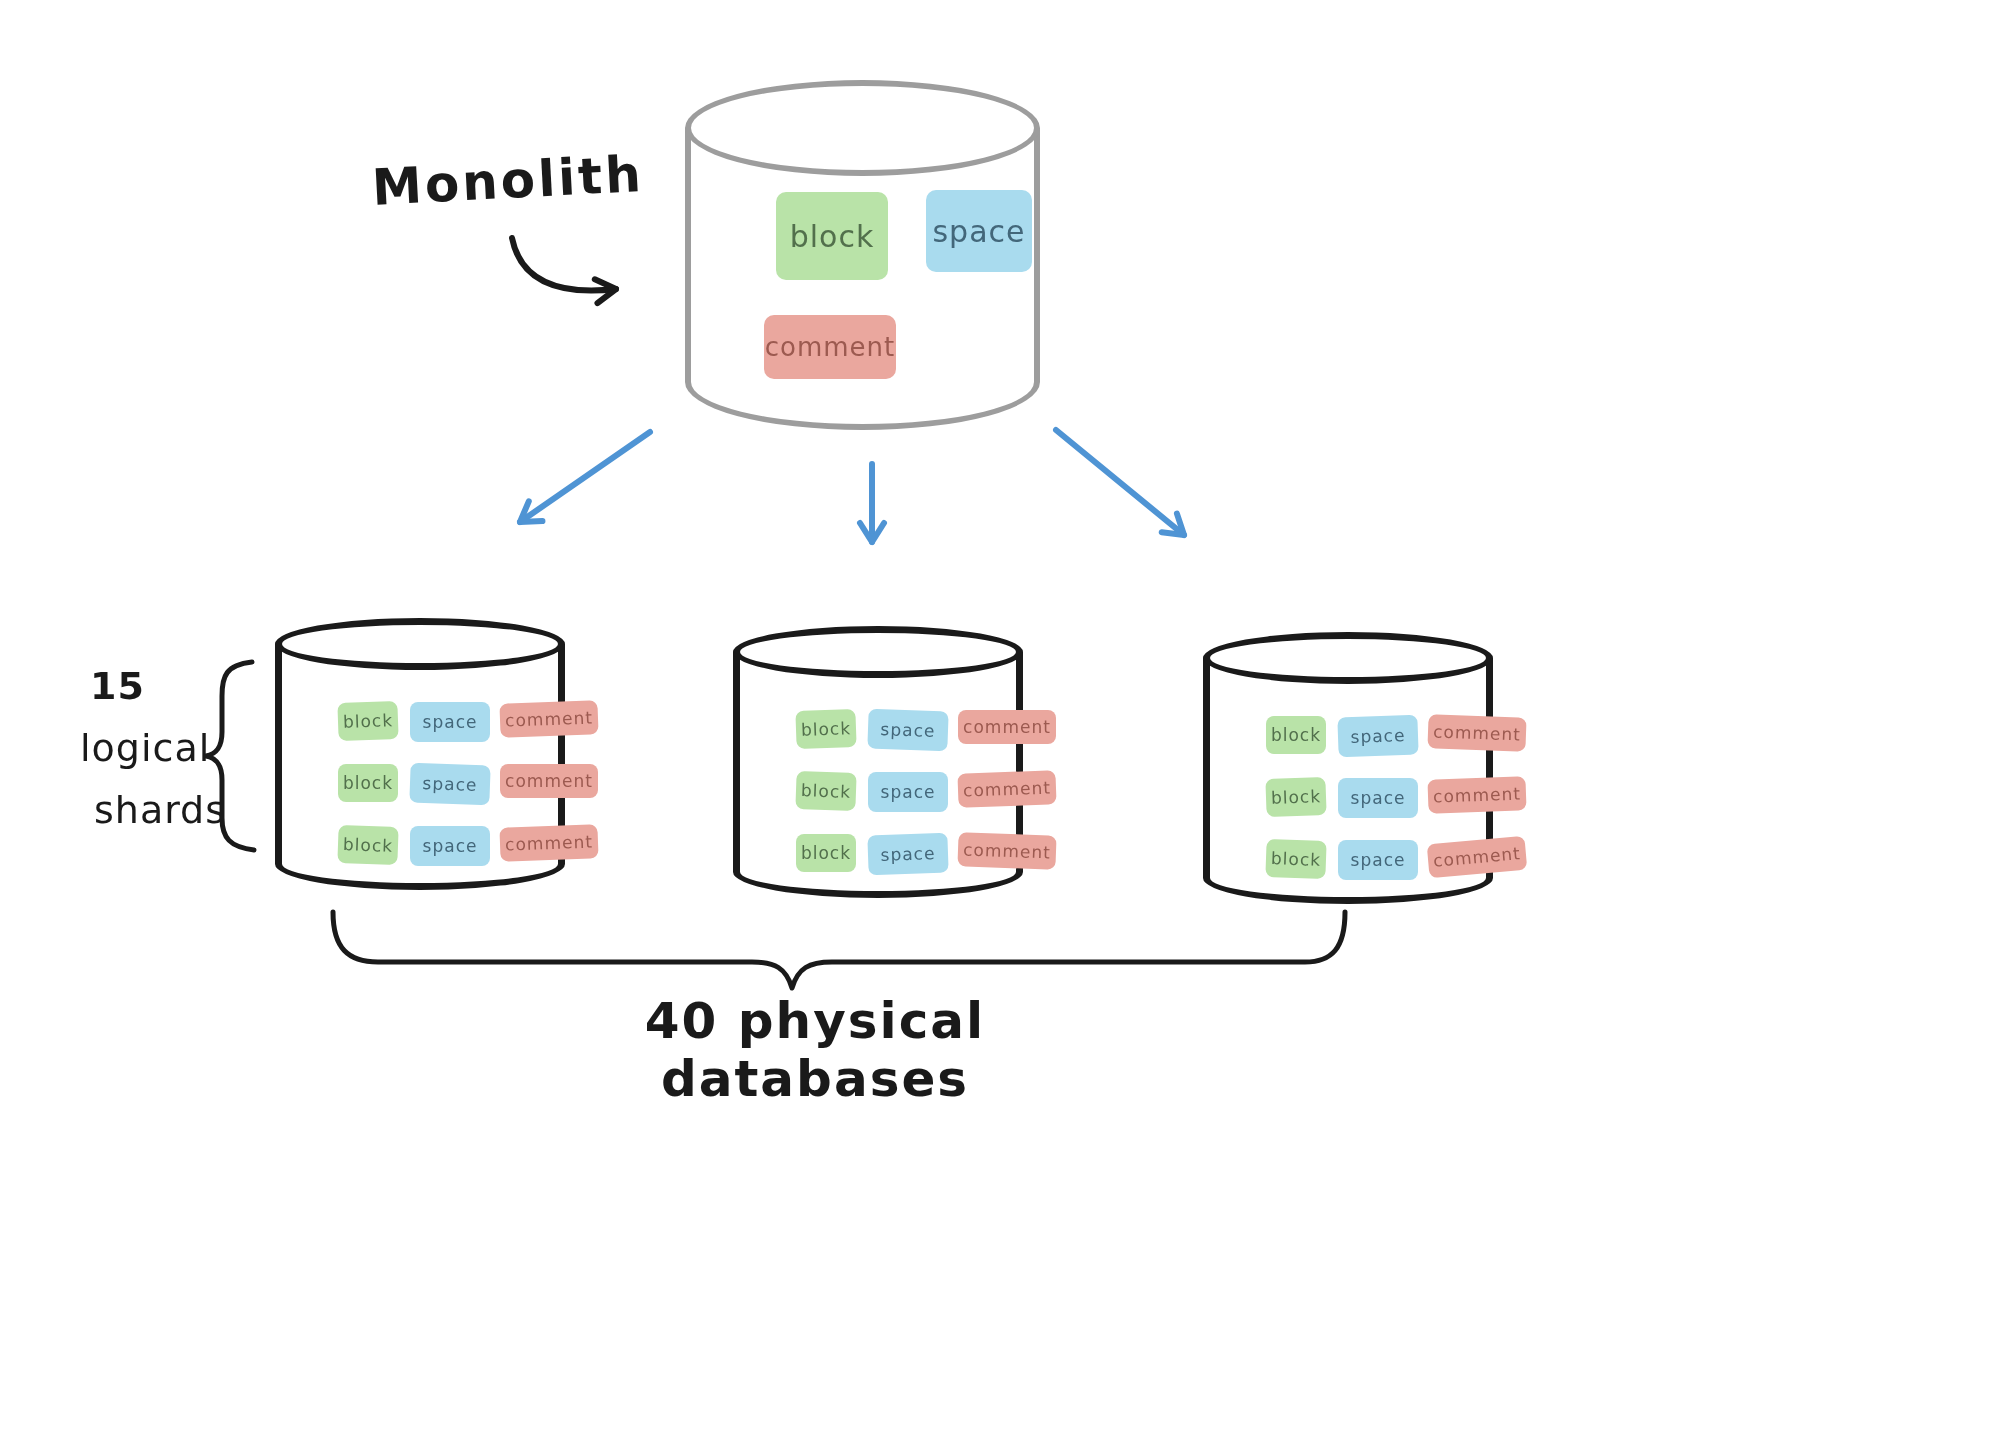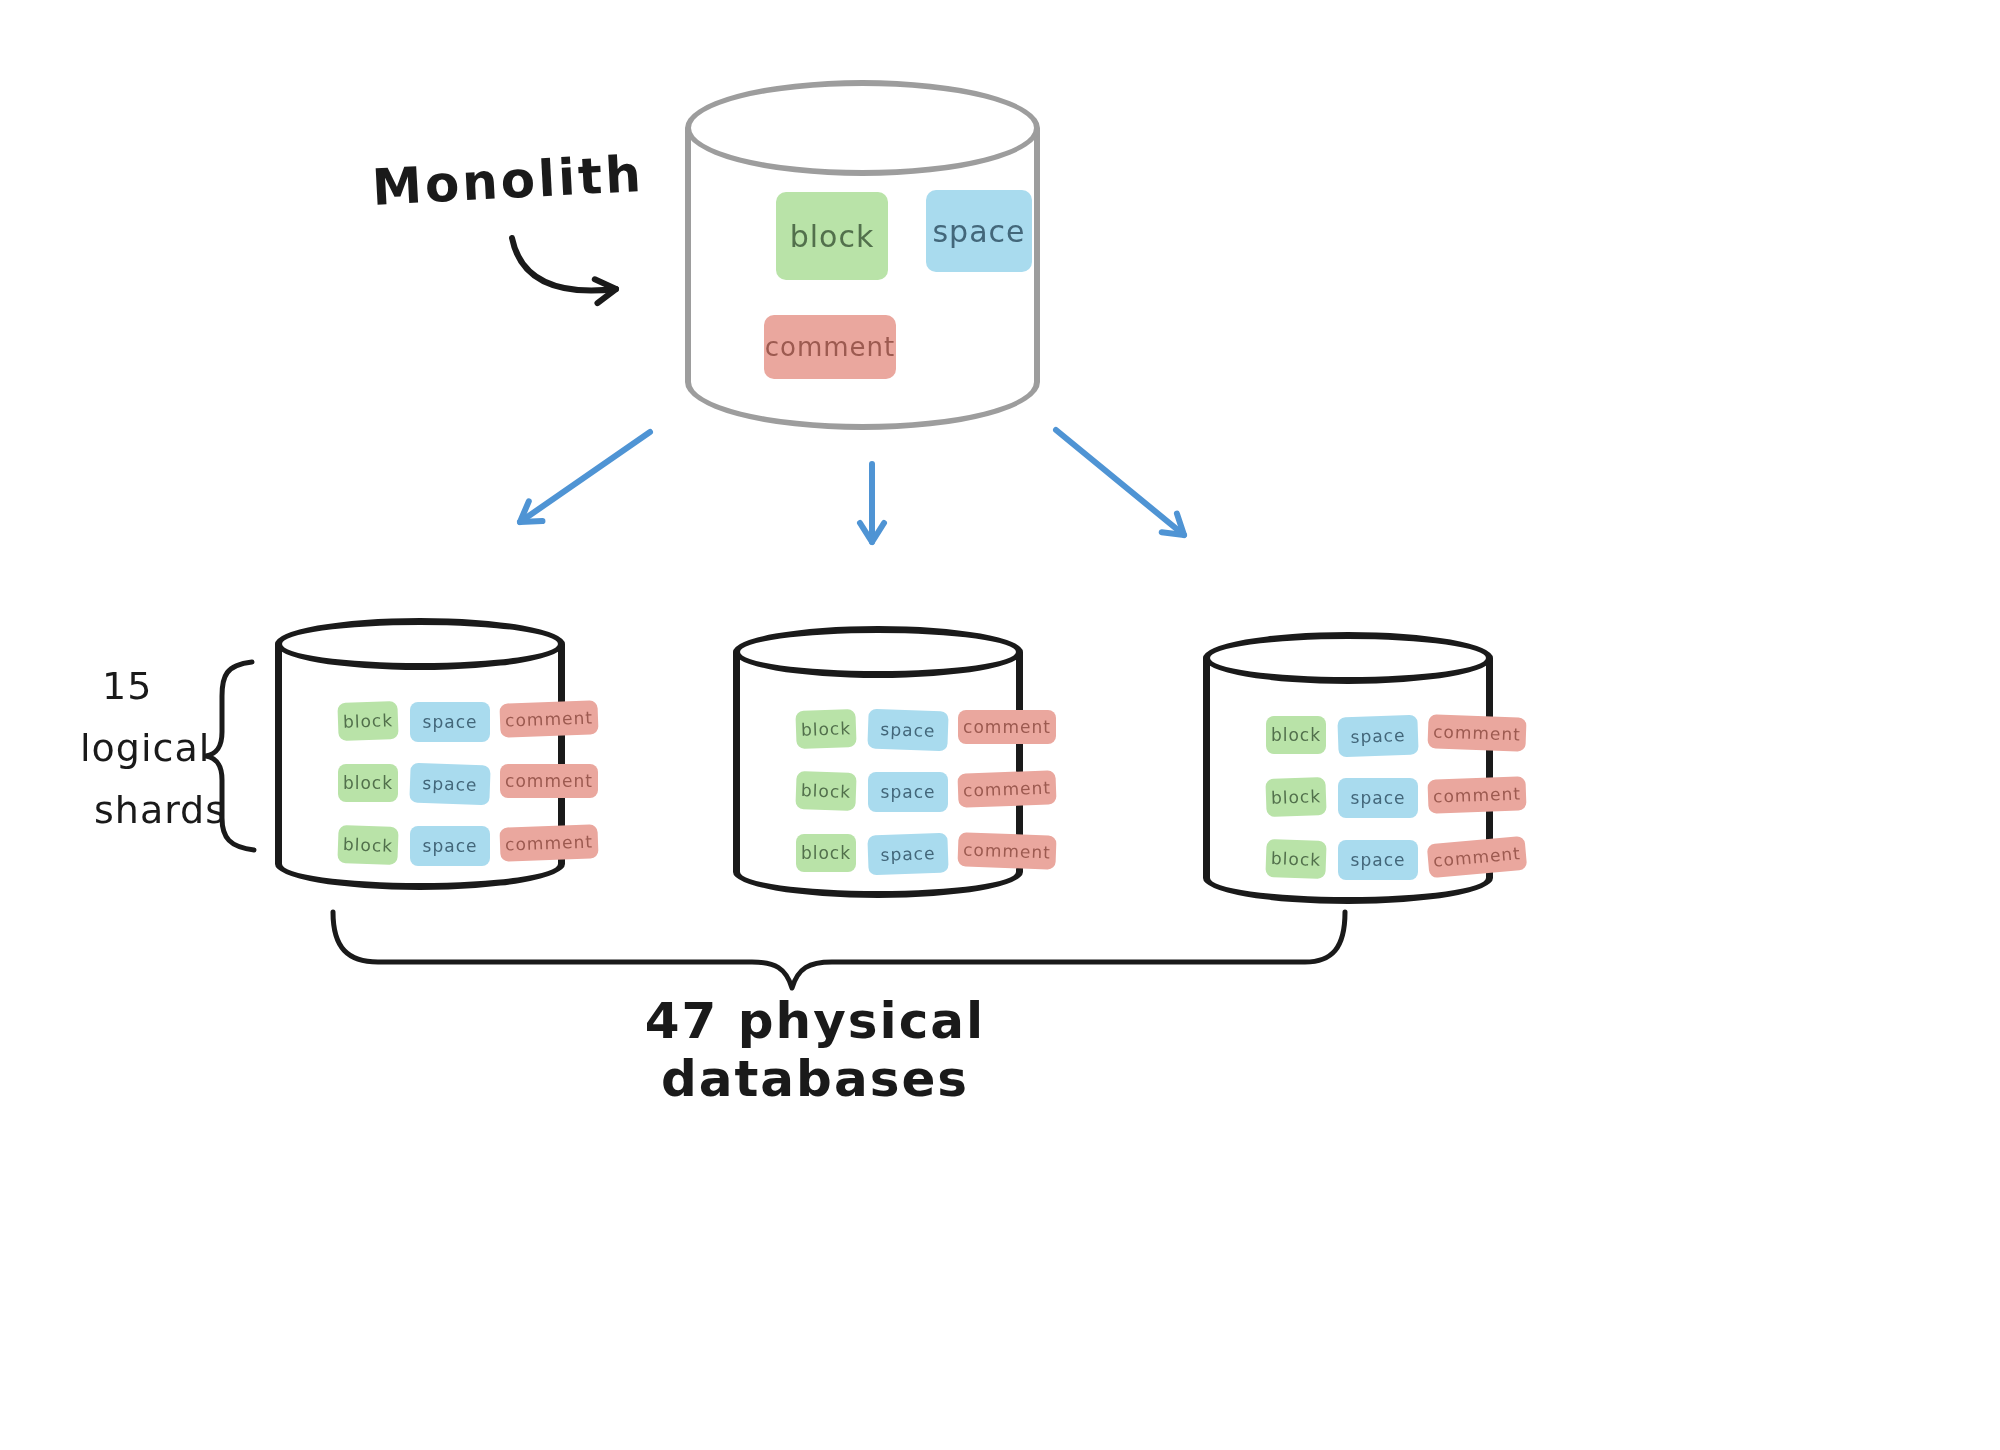--- a/index.html
+++ b/index.html
@@ -82,21 +82,21 @@
   
   .monolith-label {
     position: absolute; left: 372px; top: 152px;
     font-size: 50px; font-weight: bold; letter-spacing: 3px;
     transform: rotate(-3deg);
   }
   .left-annotation {
     position: absolute; left: 80px; top: 655px; width: 150px;
     font-size: 38px; line-height: 62px; letter-spacing: 1px;
   }
-  .left-annotation .ln1 { margin-left: 22px; }
+  .left-annotation .ln1 { margin-left: 10px; font-weight: bold; }
   .left-annotation .ln3 { margin-left: 14px; }
   .bottom-annotation {
     position: absolute; left: 545px; top: 992px; width: 540px;
     text-align: center;
     font-size: 50px; font-weight: bold; letter-spacing: 2px;
   }
 
   
   .overlay {
     position: absolute; inset: 0; z-index: 5;
@@ -171,21 +171,21 @@
       <div class="tbox pink  col-comment row-3 tilt-c">comment</div>
     </div>
   </div>
 
   <div class="hand left-annotation">
     <div class="ln1">15</div>
     <div class="ln2">logical</div>
     <div class="ln3">shards</div>
   </div>
 
-  <div class="hand bottom-annotation">47 physical databases</div>
+  <div class="hand bottom-annotation">40 physical databases</div>
 
   <svg class="overlay" width="2000" height="1450" viewBox="0 0 2000 1450">
     <defs>
       <marker id="head-black" markerUnits="userSpaceOnUse" markerWidth="40" markerHeight="40" refX="26" refY="17" orient="auto">
         <path d="M 6 5 L 26 17 L 6 29" fill="none" stroke="#1a1a1a" stroke-width="6" stroke-linecap="round" stroke-linejoin="round"></path>
       </marker>
       <marker id="head-blue" markerUnits="userSpaceOnUse" markerWidth="40" markerHeight="40" refX="24" refY="16" orient="auto">
         <path d="M 5 4 L 24 16 L 5 28" fill="none" stroke="#4f94d4" stroke-width="6" stroke-linecap="round" stroke-linejoin="round"></path>
       </marker>
     </defs>

